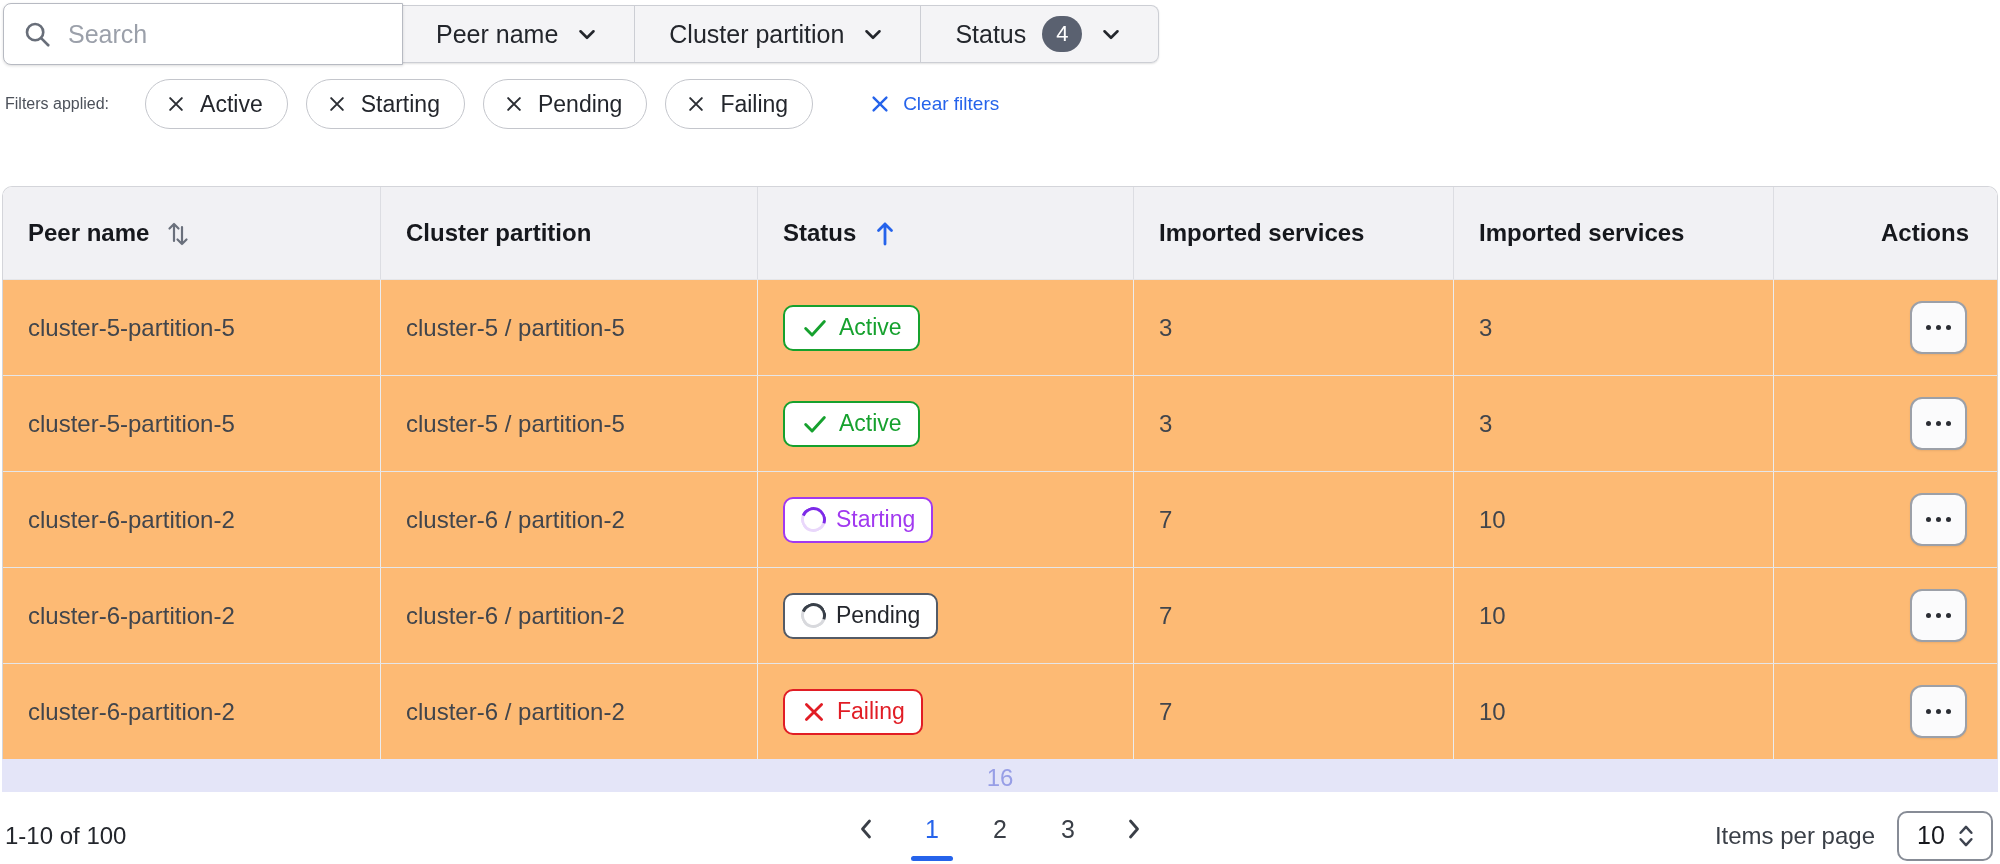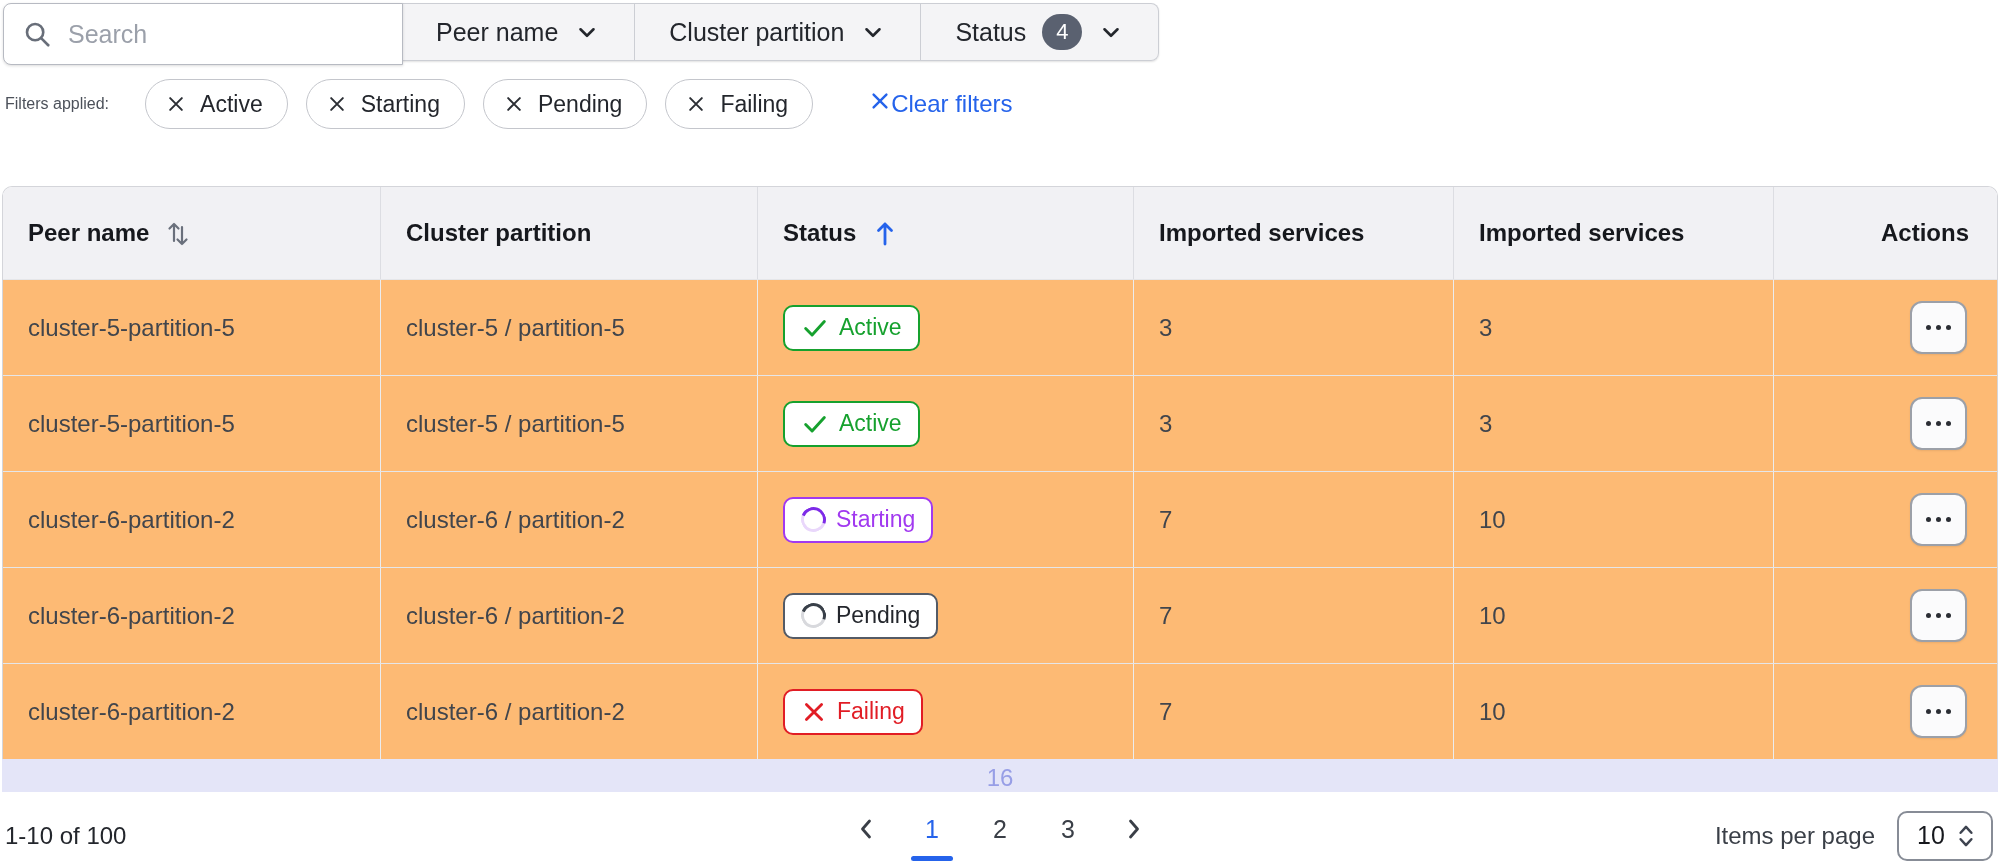--- a/index.html
+++ b/index.html
@@ -1,20 +1,20 @@
 <!DOCTYPE html>
 <html><head>
 <meta charset="utf-8">
 <style>
   * { margin:0; padding:0; box-sizing:border-box; }
   html,body { width:2000px; height:864px; background:#ffffff;
     font-family:"Liberation Sans","DejaVu Sans",sans-serif; color:#23262c; overflow:hidden; }
 
   
-  .toolbar { display:flex; align-items:flex-start; margin:3px 0 0 3px; }
+  .toolbar { display:flex; align-items:center; margin:3px 0 0 3px; }
   .searchbox { display:flex; align-items:center; width:400px; height:62px; background:#fff;
     border:1px solid #b7bac2; border-radius:8px 0 0 8px; box-shadow:0 1px 3px rgba(0,0,0,.14);
     padding:0 18px; gap:16px; position:relative; z-index:2; }
   .searchbox svg { flex:0 0 auto; }
   .searchbox input { border:none; outline:none; font-size:25px; width:100%; background:transparent;
     font-family:inherit; color:#23262c; }
   .searchbox input::placeholder { color:#9ba0aa; }
   .filter-group { display:flex; align-items:stretch; height:58px; margin-left:-1px;
     border-radius:0 8px 8px 0; box-shadow:0 1px 2px rgba(0,0,0,.12); }
   .filter-btn { display:flex; align-items:center; gap:16px; padding:0 34px; background:#f4f4f6;
@@ -24,22 +24,22 @@
     display:flex; align-items:center; justify-content:center; font-size:22px; padding:0 6px; }
   .filter-btn .count:empty { display:none; }
 
   
   .filters-row { display:flex; align-items:center; margin:13px 0 0 5px; height:52px; }
   .filters-label { font-size:16px; color:#4c515a; margin-right:36px; }
   .chips { display:flex; align-items:center; gap:18px; }
   .chip { display:flex; align-items:center; gap:14px; height:50px; padding:0 24px 0 20px;
     border:1px solid #c4c6cc; border-radius:25px; background:#fff; cursor:pointer; }
   .chip-label { font-size:23px; font-weight:500; color:#23262c; }
-  .clear-filters { display:flex; align-items:flex-start; margin-left:56px; color:#2563eb;
-    font-size:24px; font-weight:500; cursor:pointer; }
+  .clear-filters { display:flex; align-items:flex-start; gap:12px; margin-left:56px; color:#2563eb;
+    font-size:19px; font-weight:500; cursor:pointer; }
 
   
   .table-wrap { margin-top:56px; }
   .datagrid { margin:0 2px; border:1px solid #d4d5da; border-bottom:none;
     border-radius:10px 10px 0 0; overflow:hidden; }
   .tr { display:grid; grid-template-columns:378px 377px 376px 320px 320px 1fr; }
   .thead { background:#f1f1f4; height:92px; }
   .th { display:flex; align-items:center; gap:16px; padding-left:25px; font-size:24px;
     font-weight:700; color:#16181d; border-right:1px solid #dcdde2; cursor:pointer; }
   .th:last-child { border-right:none; justify-content:flex-end; padding-right:28px; }

